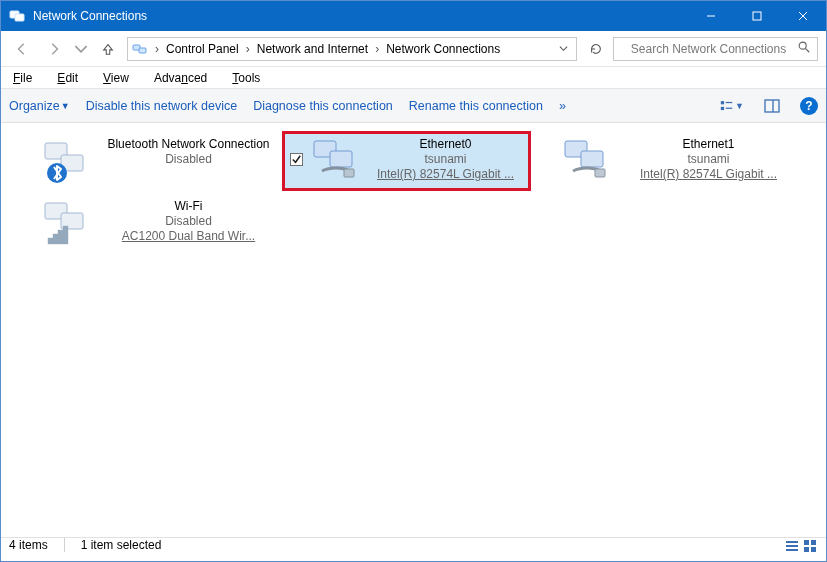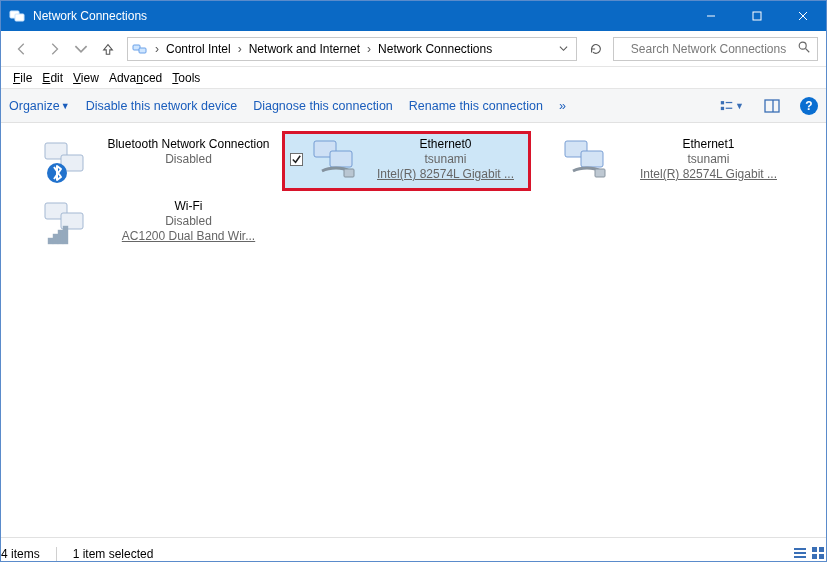--- a/index.html
+++ b/index.html
@@ -75,21 +75,21 @@
     text-align:center;
   }
   .search-text{ flex:1; font-style:normal; color:#7a7a7a; white-space:nowrap; overflow:hidden;}
   .search-icon{color:#666;}
 
   
   .menubar{
     height:22px;
     display:flex; align-items:center;
     padding: 0 8px;
-    gap:2px;
+    gap:17px;
     font-size:12px;
     border-bottom:1px solid #e5e5e5;
   }
   .menu-item{ padding:2px 4px; }
   .menu-item u{text-decoration:underline;}
 
   
   .cmdbar{
     height:34px;
     background:#f5f6f7;
@@ -158,22 +158,22 @@
   .conn.highlight{
     outline:3px solid #d8142b;
     outline-offset:-1px;
   }
   .conn.indent{ margin-left:30px; }
 
   
   .statusbar{
     height:24px;
     border-top:1px solid #e1e1e1;
-    display:flex;align-items:flex-end;
-    padding:0 0;
+    display:flex;align-items:flex-start;
+    padding:0 8px;
     gap:16px;
     font-size:12px;
     background:#fff;
   }
   .statusbar .sep{ width:1px;height:14px;background:#d0d0d0;}
   .statusbar .spacer{flex:1;}
   .view-ic{ color:#3a6fb6; display:flex; gap:2px; }
   .view-ic span{ width:16px;height:16px;display:flex;align-items:center;justify-content:center;}
 
   
@@ -231,21 +231,21 @@
   </div>
 
   <div class="breadcrumbs" data-interactable="true">
     <span class="bc-icon" data-interactable="false">
       <svg viewBox="0 0 16 16" width="16" height="16">
           <rect x="1" y="4" width="7" height="5" rx="1" fill="#cfe6ff" stroke="#6aa1e8"></rect>
           <rect x="7" y="7" width="7" height="5" rx="1" fill="#cfe6ff" stroke="#6aa1e8"></rect>
         </svg>
     </span>
     <span class="bc-sep" data-interactable="true">›</span>
-    <span class="bc-item" data-interactable="true">Control Intel</span>
+    <span class="bc-item" data-interactable="true">Control Panel</span>
     <span class="bc-sep" data-interactable="true">›</span>
     <span class="bc-item" data-interactable="true">Network and Internet</span>
     <span class="bc-sep" data-interactable="true">›</span>
     <span class="bc-item" data-interactable="true">Network Connections</span>
     <span class="bc-drop" data-interactable="true">
       <svg viewBox="0 0 10 10" width="9" height="9">
           <path d="M1 3 L5 7 L9 3" fill="none" stroke="#555" stroke-width="1.2"></path>
         </svg>
     </span>
   </div>

